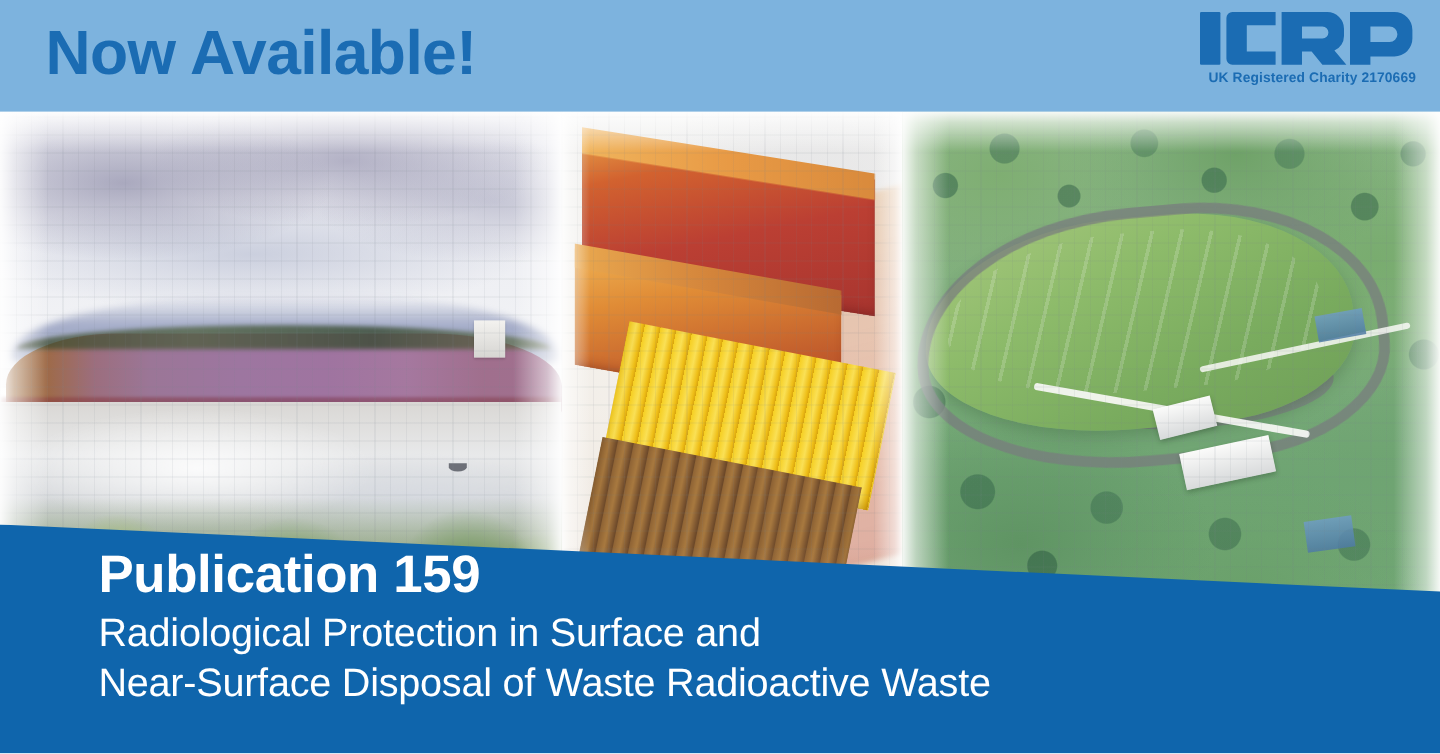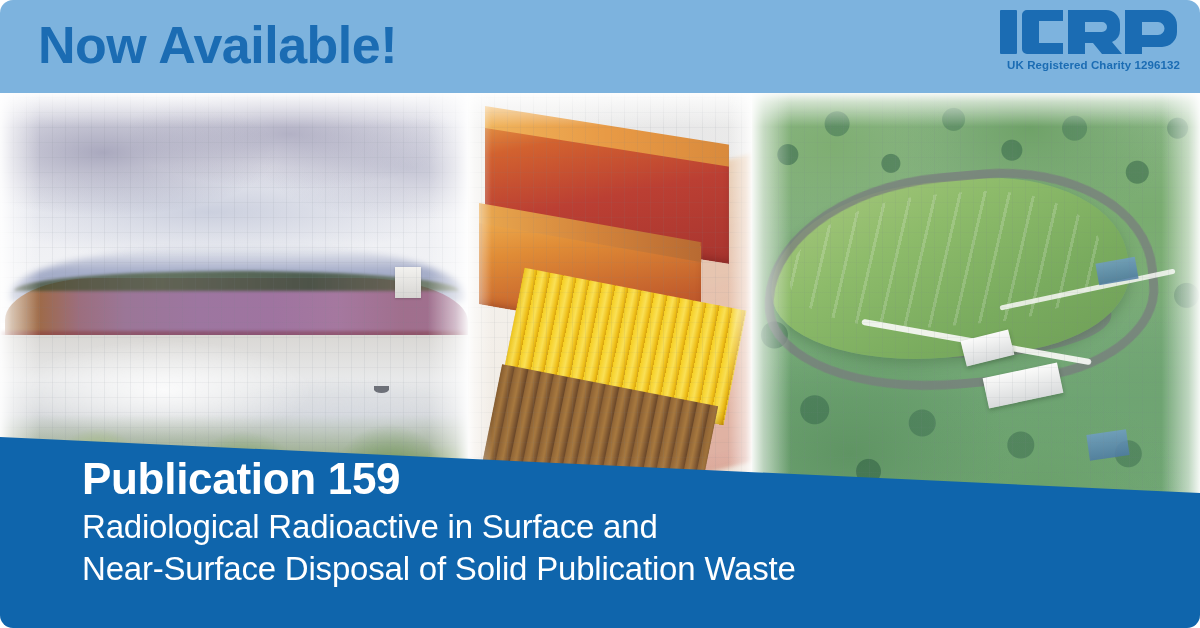--- a/index.html
+++ b/index.html
@@ -10,21 +10,20 @@
   body {
     font-family: "Liberation Sans", sans-serif;
   }
 
   #poster {
     position: relative;
     width: 1200px;
     height: 628px;
     overflow: hidden;
     background: #ffffff;
-    border-radius: 13px;
   }
 
   
   .header-bar {
     position: absolute;
     left: 0; top: 0;
     width: 1200px;
     height: 93px;
     background: #7db3de;
     z-index: 40;
@@ -448,24 +447,24 @@
 
           <path d="M126 8 H54 a10 10 0 0 0 -10 10 v68 a10 10 0 0 0 10 10 h72 V74 H78 V30 h48 Z"></path>
 
           <path d="M136 8 h76 a28 28 0 0 1 28 28 v12 a26 26 0 0 1 -16 24 l20 24 h-40 l-18 -22 h-16 v22 h-34 Z
                    M170 32 v20 h34 a9 9 0 0 0 0 -20 Z"></path>
 
           <path d="M250 8 h74 a30 30 0 0 1 30 30 v14 a30 30 0 0 1 -30 30 h-40 v14 h-34 Z
                    M284 32 v26 h32 a11 11 0 0 0 0 -26 Z"></path>
         </g>
       </svg>
-      <span class="logo-sub">UK Registered Charity 1296132</span>
+      <span class="logo-sub">UK Registered Charity 2170669</span>
     </div>
   </div>
 
   <div class="bottom-banner"></div>
   <div class="banner-text" style="z-index:35;">
     <div class="banner-title">Publication 159</div>
-    <div class="banner-sub">Radiological Radioactive in Surface and</div>
-    <div class="banner-sub">Near-Surface Disposal of Solid Publication Waste</div>
+    <div class="banner-sub">Radiological Protection in Surface and</div>
+    <div class="banner-sub">Near-Surface Disposal of Waste Radioactive Waste</div>
   </div>
 
 </div>
 
 </body></html>

